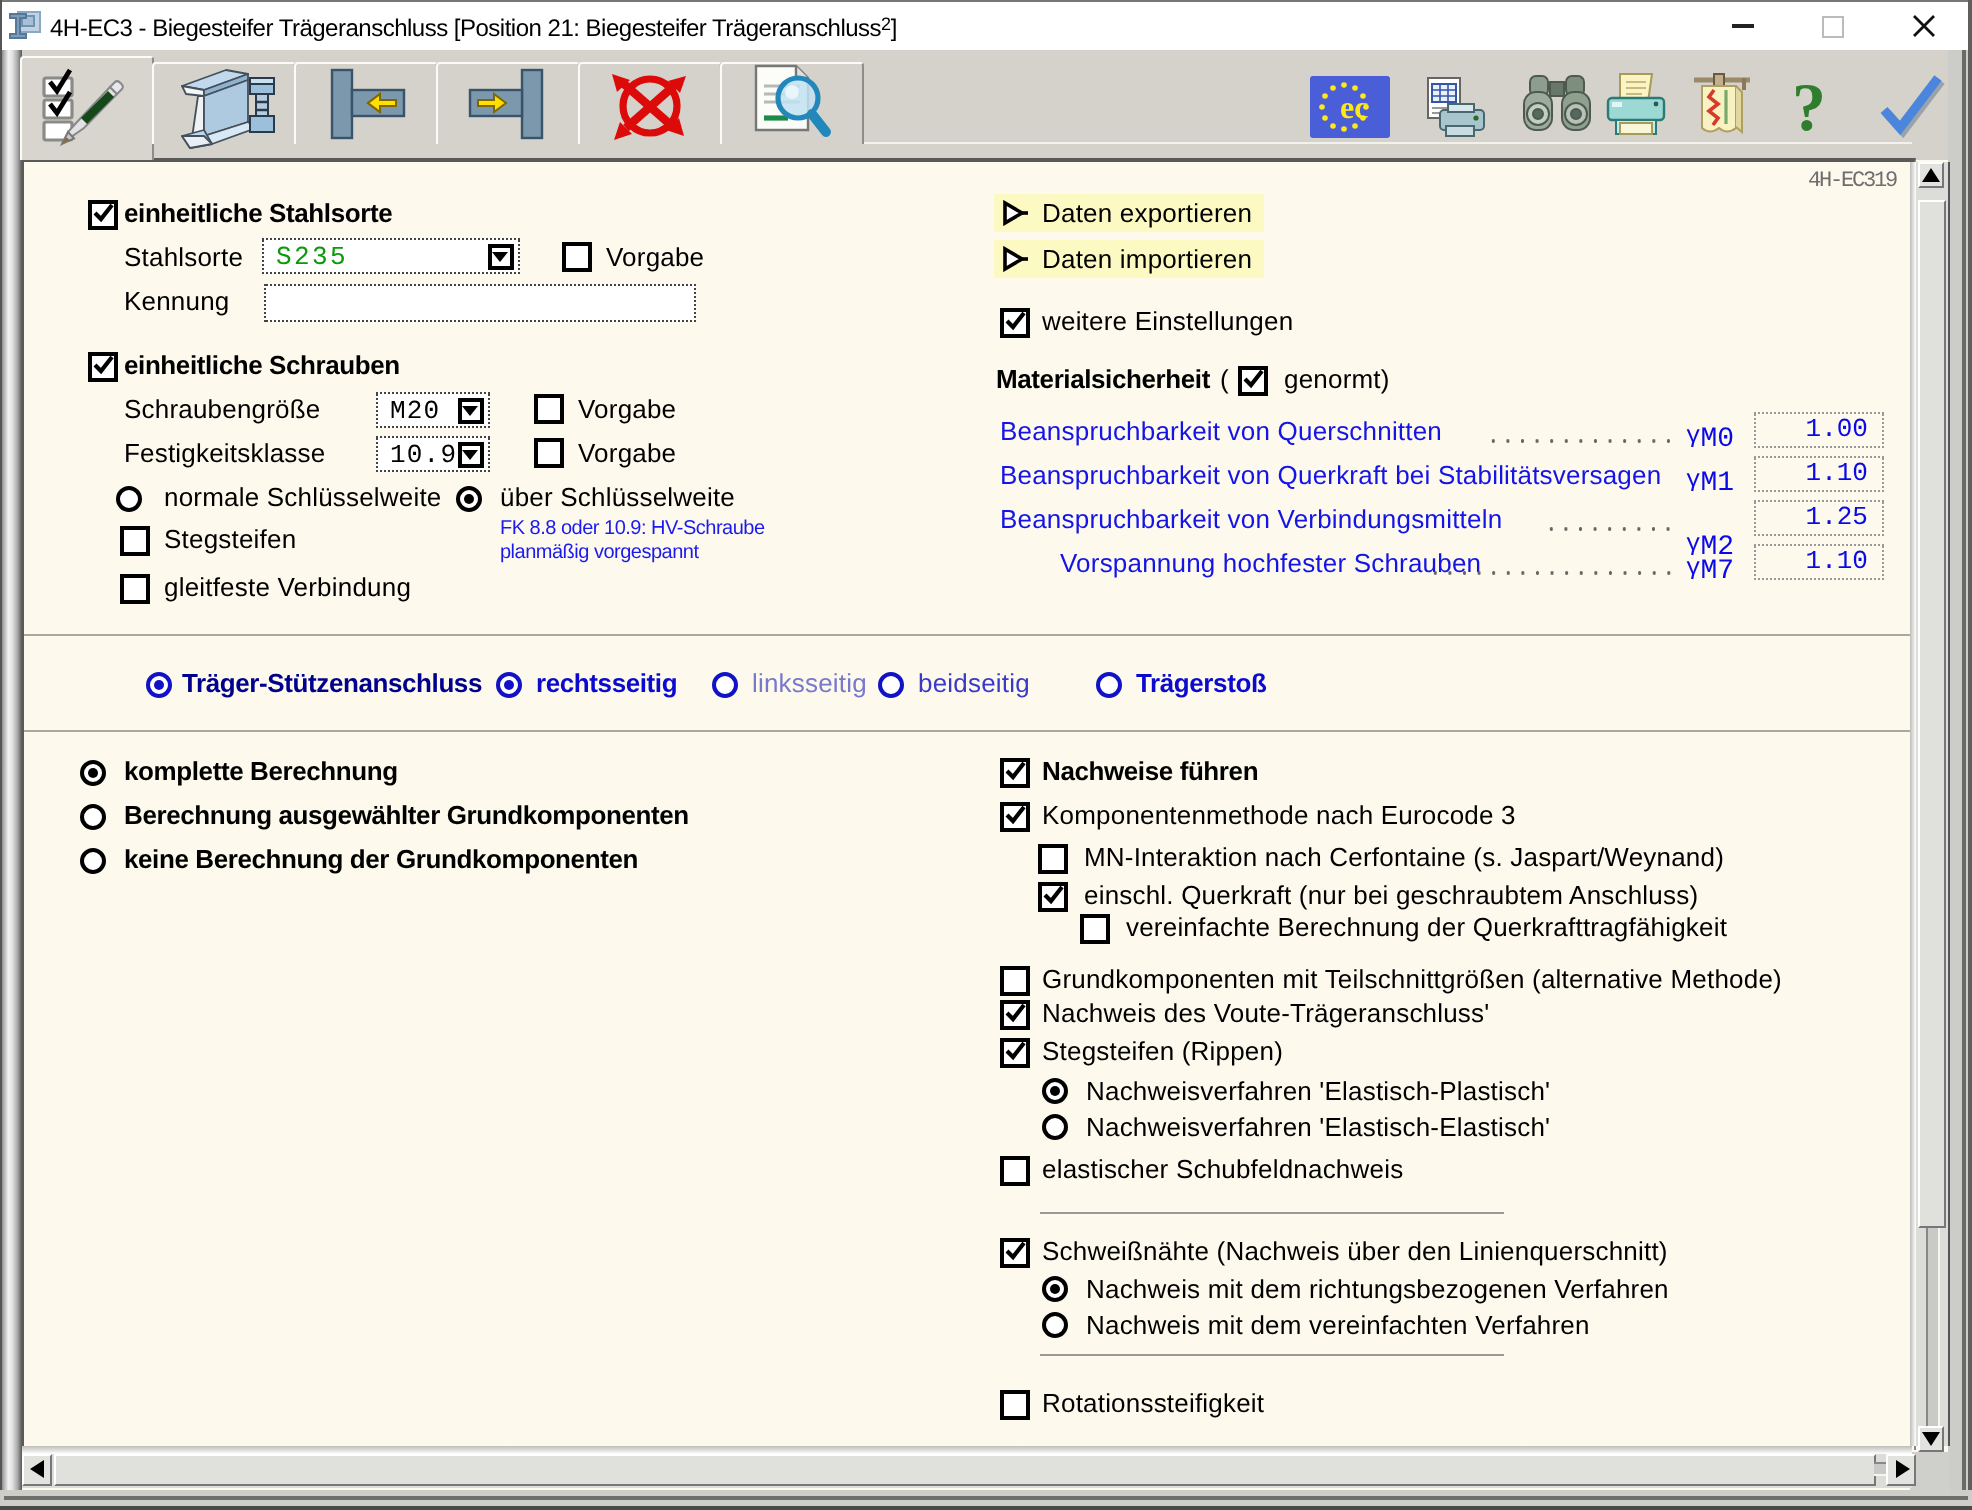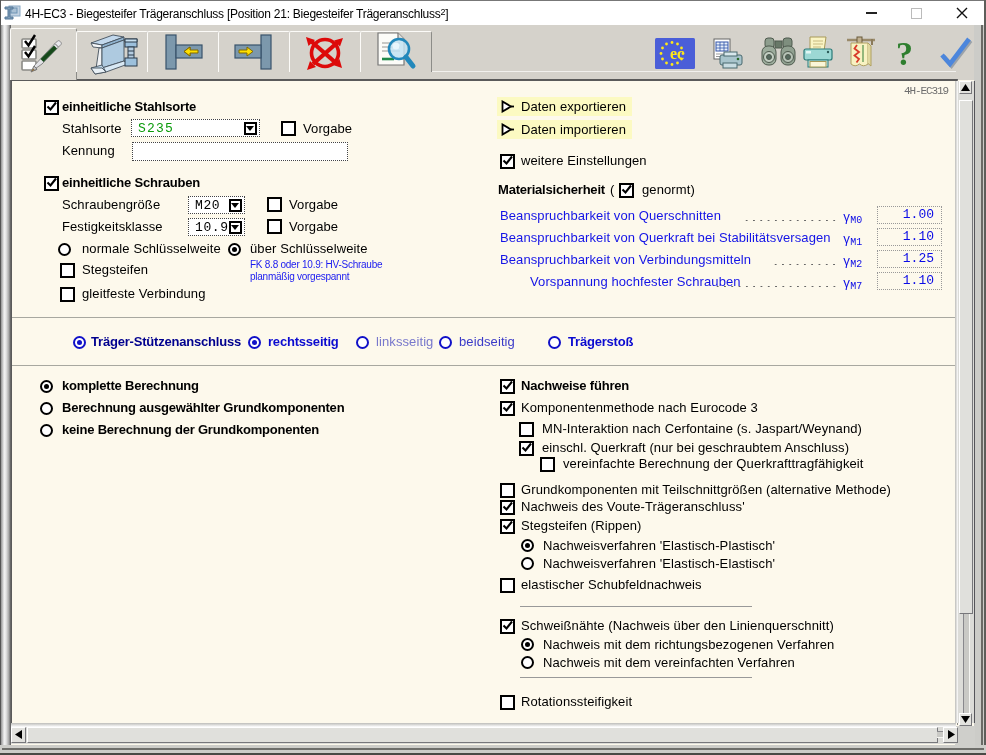--- a/index.html
+++ b/index.html
@@ -11,21 +11,21 @@
 .cb svg{position:absolute;left:-1px;top:-2px;width:13px;height:13px}
 .rd{position:absolute;width:9px;height:9px;border:2px solid #000;border-radius:50%;background:#fff}
 .rd.s::after{content:"";position:absolute;left:2px;top:2px;width:5px;height:5px;border-radius:50%;background:#000}
 .rdb{position:absolute;width:9px;height:9px;border:2px solid #1111C8;border-radius:50%;background:#fff}
 .rdb.s::after{content:"";position:absolute;left:2px;top:2px;width:5px;height:5px;border-radius:50%;background:#1111C8}
 .dd{position:absolute;height:16px;border:1px dotted #444;background:#fff}
 .db{position:absolute;width:9px;height:9px;border:2px solid #000;background:#fff;top:2px;right:2px}
 .db::after{content:"";position:absolute;left:0px;top:2px;width:0;height:0;border-left:4.5px solid transparent;border-right:4.5px solid transparent;border-top:5px solid #000}
 .vbox{position:absolute;width:56px;height:16px;border:1px dotted #999;font:13px/16px "Liberation Mono",monospace;color:#0A0AE6;text-align:right;padding-right:7px}
 .gam{position:absolute;font:12px/14px "Liberation Mono",monospace;color:#0A0AE6;white-space:nowrap}
-.gam i{font-style:normal;font-size:10px;vertical-align:-2px;letter-spacing:0}
+.gam i{font-style:normal;font-size:14px;vertical-align:-2px;letter-spacing:0}
 .dots{position:absolute;height:3px;background-image:radial-gradient(circle,#666 .8px,rgba(0,0,0,0) 1px);background-size:7.3px 3px;background-repeat:repeat-x}
 .hline{position:absolute;height:1px;background:#999}
 </style></head>
 <body>
 
 <div class="abs" style="left:0;top:0;width:986px;height:24px;background:#fff;border-top:1px solid #777"></div>
 <div class="abs" style="left:25px;top:5px;font:12px/15px 'Liberation Sans',sans-serif;color:#000;letter-spacing:-.25px">4H-EC3 - Biegesteifer Trägeranschluss [Position 21: Biegesteifer Trägeranschluss<span style="font-size:9px;vertical-align:3px">2</span>]</div>
 <svg class="abs" style="left:4px;top:4px" width="17" height="18" viewBox="0 0 17 18">
  <rect x="5" y="2" width="11" height="10" fill="#C2D2E2" stroke="#88A8C4" stroke-width="1"></rect>
  <rect x="7" y="4" width="6" height="5" fill="#A9C0D4" stroke="#6E94B4" stroke-width="1"></rect>
@@ -290,21 +290,21 @@
 <div class="t" style="left:642px;top:182px">genormt)</div>
 <div class="bt" style="left:500px;top:208px">Beanspruchbarkeit von Querschnitten</div>
 <div class="dots" style="left:743px;top:219px;width:95px"></div>
 <div class="gam" style="left:843px;top:211px">γ<i>M0</i></div>
 <div class="vbox" style="left:877px;top:206px">1.00</div>
 <div class="bt" style="left:500px;top:230px">Beanspruchbarkeit von Querkraft bei Stabilitätsversagen</div>
 <div class="gam" style="left:843px;top:233px">γ<i>M1</i></div>
 <div class="vbox" style="left:877px;top:228px">1.10</div>
 <div class="bt" style="left:500px;top:252px">Beanspruchbarkeit von Verbindungsmitteln</div>
 <div class="dots" style="left:772px;top:263px;width:66px"></div>
-<div class="gam" style="left:843px;top:255px">γ<i>M2</i></div>
+<div class="gam" style="left:843px;top:265px">γ<i>M2</i></div>
 <div class="vbox" style="left:877px;top:250px">1.25</div>
 <div class="bt" style="left:530px;top:274px">Vorspannung hochfester Schrauben</div>
 <div class="dots" style="left:714px;top:285px;width:124px"></div>
 <div class="gam" style="left:843px;top:277px">γ<i>M7</i></div>
 <div class="vbox" style="left:877px;top:272px">1.10</div>
 <div class="hline" style="left:12px;top:317px;width:943px;background:#A8A8A0"></div>
 <i class="rdb s" style="left:73px;top:336px"></i>
 <div class="abs" style="left:91px;top:334px;font:bold 13px/16px 'Liberation Sans',sans-serif;color:#00008E;letter-spacing:-.2px;white-space:nowrap">Träger-Stützenanschluss</div>
 <i class="rdb s" style="left:248px;top:336px"></i>
 <div class="abs" style="left:268px;top:334px;font:bold 13px/16px 'Liberation Sans',sans-serif;color:#0B0BD0;letter-spacing:-.2px;white-space:nowrap">rechtsseitig</div>

